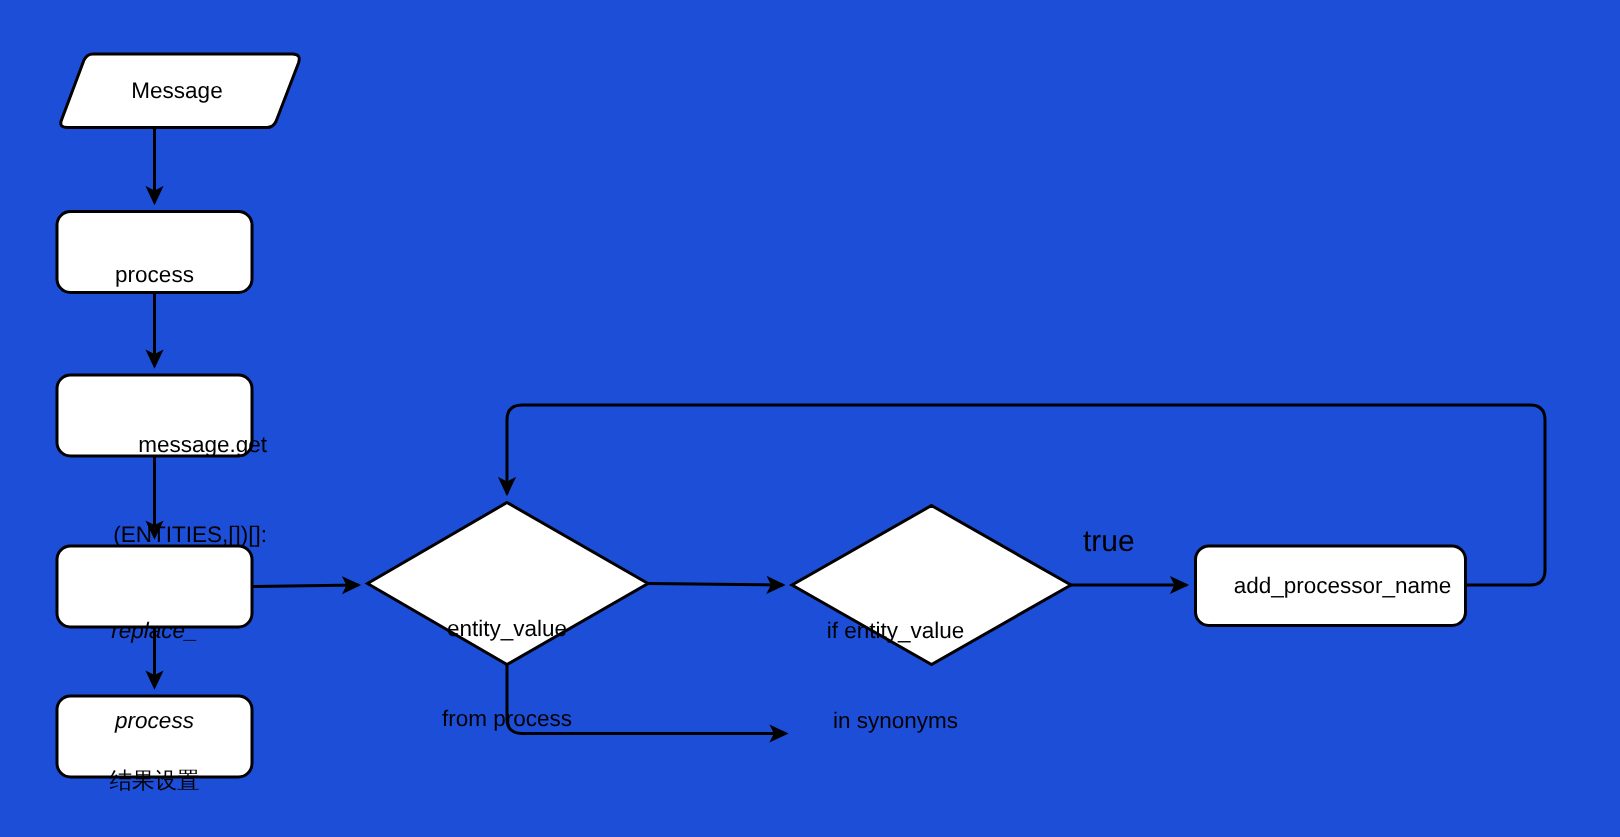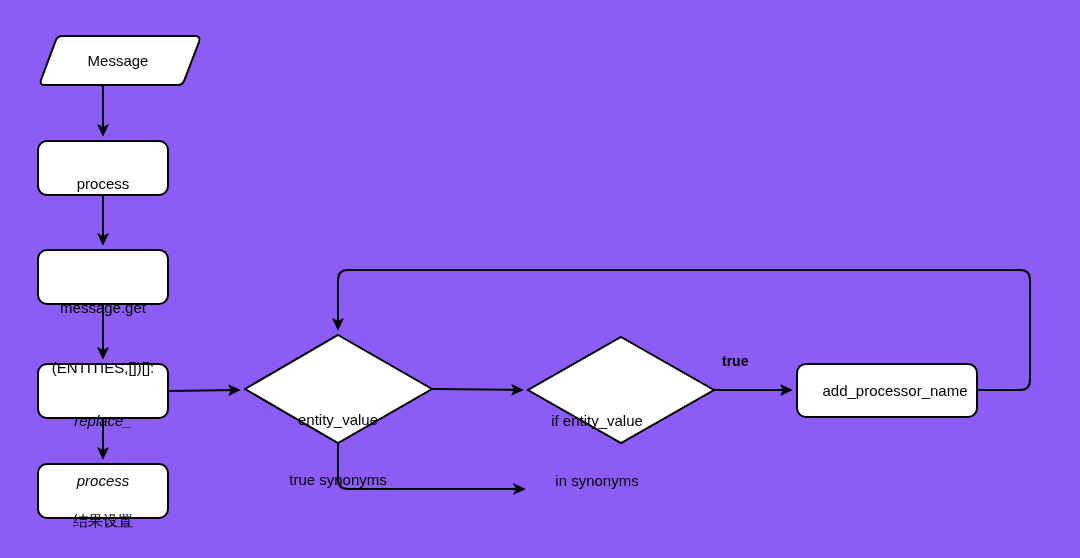--- a/index.html
+++ b/index.html
@@ -7,21 +7,21 @@
     padding: 0;
     background: #ffffff;
   }
   body {
     font-family: "Liberation Sans", "DejaVu Sans", sans-serif;
   }
   #canvas {
     position: relative;
     width: 1080px;
     height: 558px;
-    background: #8b5cf6;
+    background: #1d4ed8;
     overflow: hidden;
   }
   #flow-svg {
     position: absolute;
     left: 0;
     top: 0;
     width: 1080px;
     height: 558px;
   }
   .node-shape {
@@ -42,25 +42,24 @@
     color: #000000;
     font-size: 15px;
     line-height: 19px;
     font-family: "Liberation Sans", "DejaVu Sans", sans-serif;
     white-space: pre;
     pointer-events: none;
   }
   .edge-label {
     position: absolute;
     color: #000000;
-    font-size: 14px;
+    font-size: 20px;
     line-height: 17px;
     font-family: "Liberation Sans", "DejaVu Sans", sans-serif;
     white-space: pre;
-    font-weight: bold;
   }
   .label-2line {
     line-height: 20px;
   }
 </style>
 </head>
 <body>
 
 <div id="canvas">
 
@@ -103,38 +102,38 @@
 
     <path class="edge-path" d="M 977 390 L 1020 390 Q 1030 390 1030 380 L 1030 280 Q 1030 270 1020 270 L 348 270 Q 338 270 338 280 L 338 329" marker-end="url(#arrow)"></path>
 
     <path class="edge-path" d="M 338 443 L 338 479 Q 338 489 348 489 L 524 489" marker-end="url(#arrow)"></path>
   </svg>
 
   <div class="node-label" style="left:53px; top:51px; width:130px;">Message</div>
 
   <div class="node-label" style="left:38px; top:158px; width:130px;margin-top:16px;">process</div>
 
-  <div class="node-label label-2line" style="left:28px; top:258px; width:150px;">
+  <div class="node-label label-2line" style="left:28px; top:247px; width:150px;text-align:right;">
     <div>message.get</div>
     <div>(ENTITIES,[])[]:</div>
   </div>
 
   <div class="node-label label-2line" style="left:38px; top:371px; width:130px;font-style:italic;">
     <div>replace_</div>
     <div>process</div>
   </div>
 
   <div class="node-label label-2line" style="left:38px; top:471px; width:130px;">
     <div>结果设置</div>
     
   </div>
 
   <div class="node-label label-2line" style="left:253px; top:370px; width:170px;">
     <div>entity_value</div>
-    <div>true synonyms</div>
+    <div>from process</div>
   </div>
 
   <div class="node-label label-2line" style="left:512px; top:371px; width:170px;">
     <div>if entity_value</div>
     <div>in synonyms</div>
   </div>
 
   <div class="node-label" style="left:797px; top:381px; width:196px;">add_processor_name</div>
 
   <div class="edge-label" style="left:722px; top:353px;">true</div>

